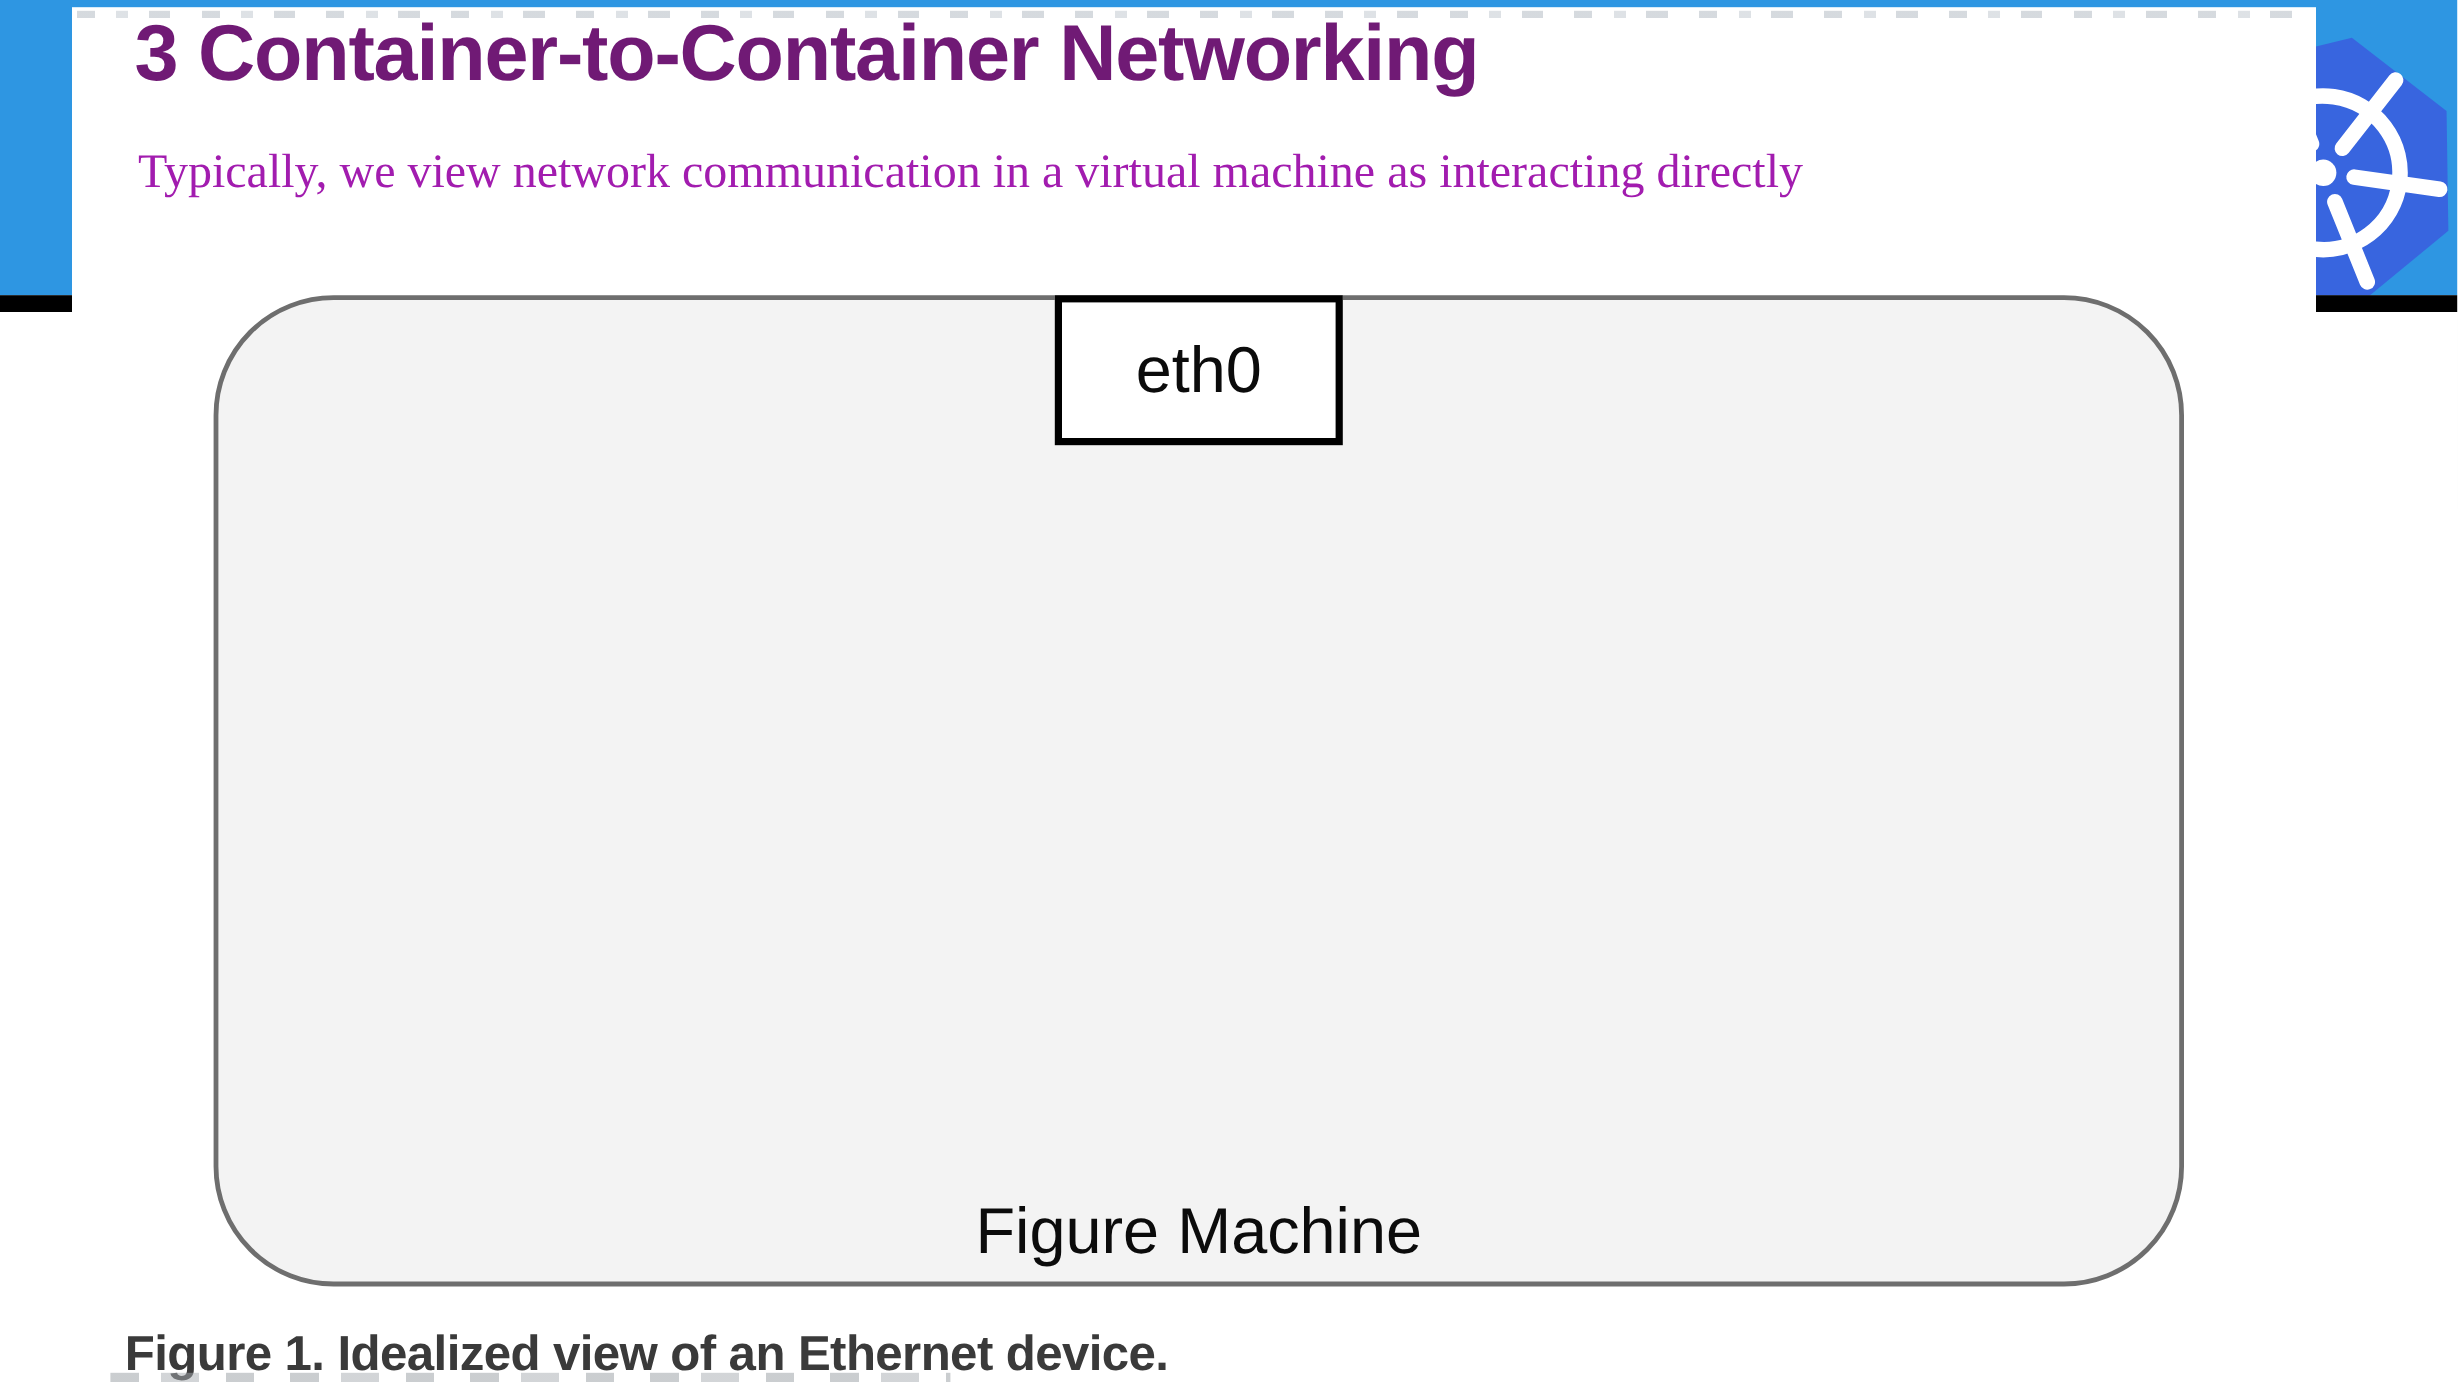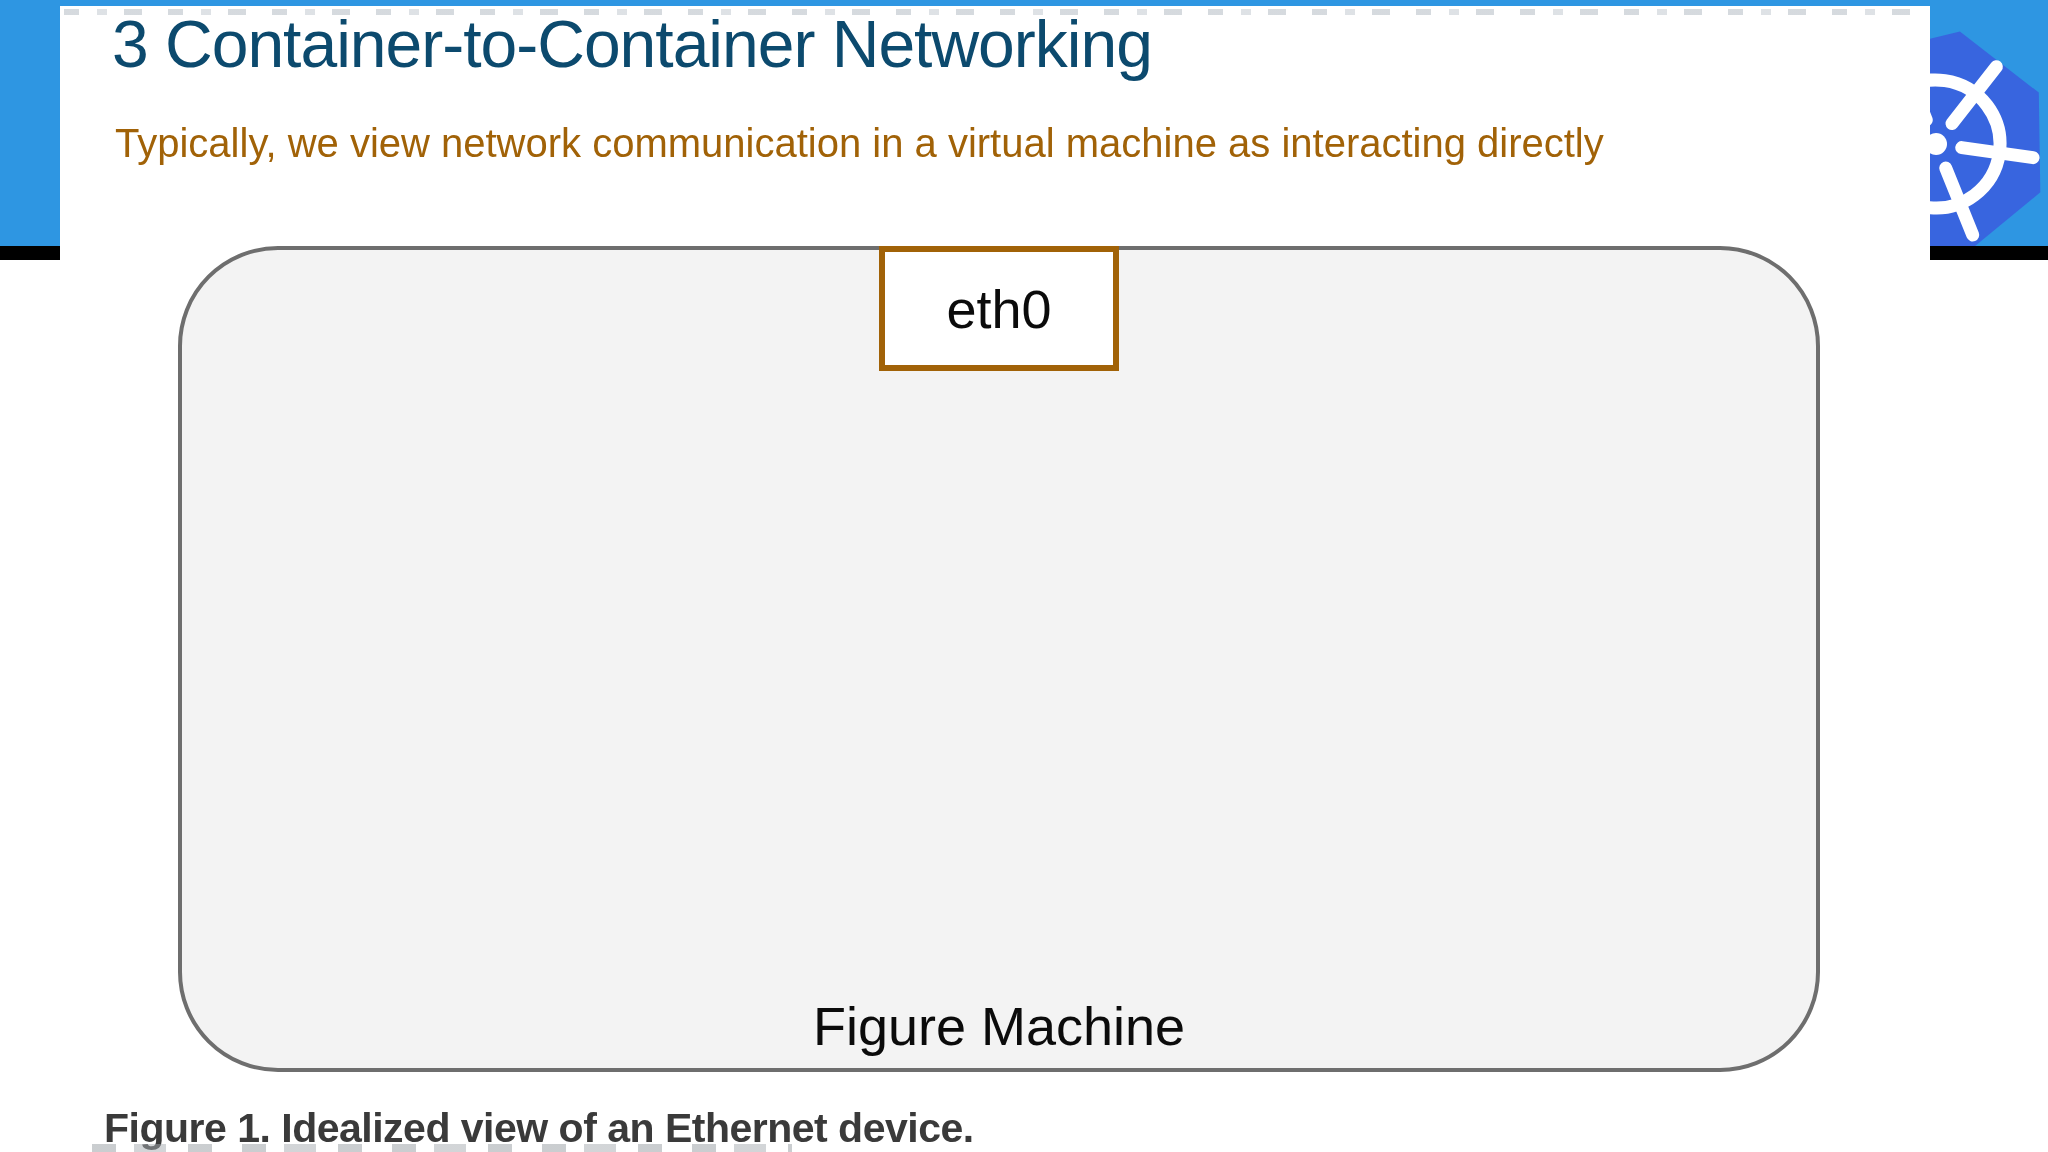--- a/index.html
+++ b/index.html
@@ -24,39 +24,39 @@
   .top-dashes {
     position: absolute; left: 64px; top: 9px; width: 1862px; height: 6px; opacity: .55;
     background: repeating-linear-gradient(90deg,
       #b4bcc4 0 15px, transparent 15px 33px,
       #c3cad1 33px 43px, transparent 43px 60px,
       #b4bcc4 60px 78px, transparent 78px 104px);
   }
 
   .heading {
     position: absolute; left: 112px; top: 6px; margin: 0;
-    font-size: 66px; font-weight: normal; color: #0c4a6e;
+    font-size: 66px; font-weight: bold; color: #701a75;
     letter-spacing: -1px; line-height: 76px; white-space: nowrap;
   }
 
   .para {
     position: absolute; left: 115px; top: 112px;
-    font-family: Liberation Sans, sans-serif;
-    font-size: 40px; line-height: 62px; color: #a16207; white-space: nowrap; text-align: center;
+    font-family: Liberation Serif, serif;
+    font-size: 40px; line-height: 62px; color: #a21caf; white-space: nowrap; text-align: center;
   }
 
   .fig-rect {
     position: absolute; left: 178px; top: 246px; width: 1642px; height: 826px;
     box-sizing: border-box; background: #f3f3f3;
     border: 4px solid #6e6e6e; border-radius: 100px;
   }
 
   .eth0-box {
     position: absolute; left: 879px; top: 246px; width: 240px; height: 125px;
-    box-sizing: border-box; background: #ffffff; border: 6px solid #a16207;
+    box-sizing: border-box; background: #ffffff; border: 6px solid #000000;
     display: flex; align-items: center; justify-content: center;
     font-size: 54px; color: #0b0b0b;
   }
 
   .vm-label {
     position: absolute; left: 178px; top: 996px; width: 1642px;
     text-align: center; font-size: 54px; line-height: 60px; color: #0b0b0b;
   }
 
   .caption {

